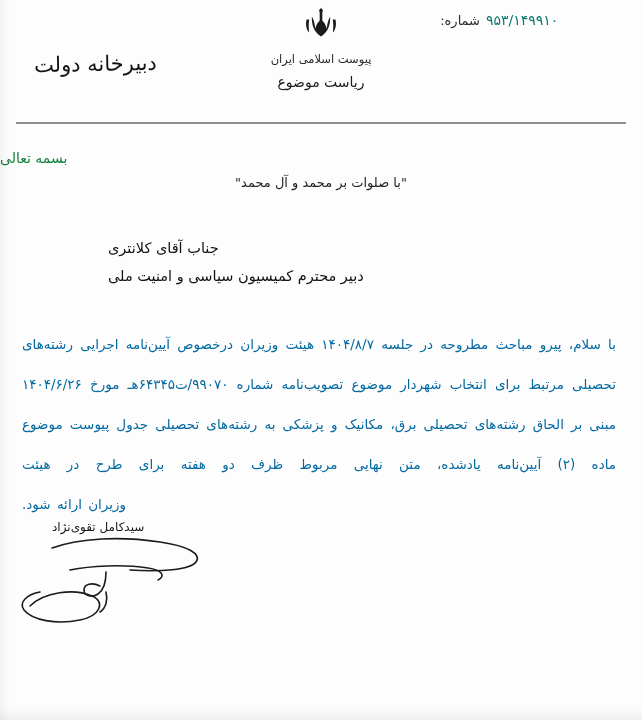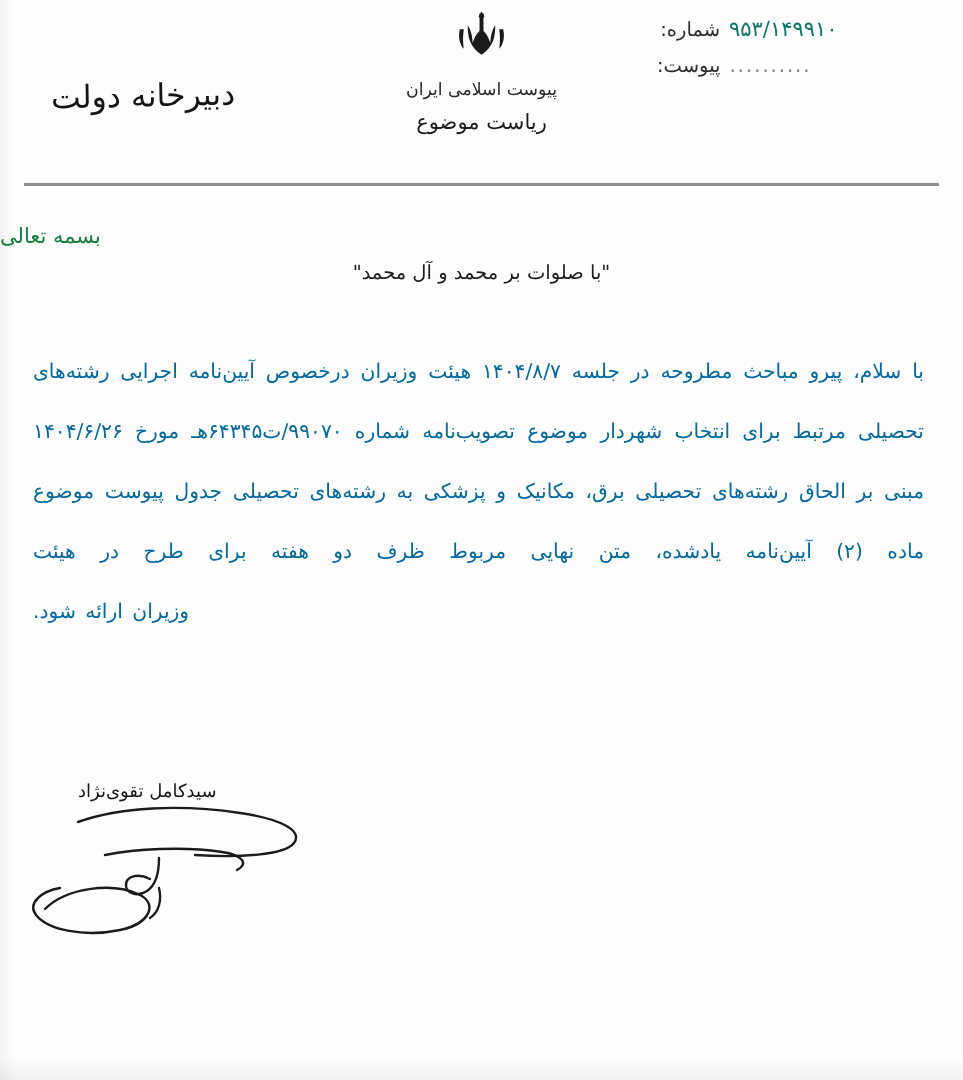--- a/index.html
+++ b/index.html
@@ -214,24 +214,20 @@
 <body>
 
 <div class="page">
 
   <div class="letterhead">
 
     <div class="ref-block">
       <div class="ref-row">
         <span class="ref-label">شماره:</span>
         <span class="ref-value">۹۵۳/۱۴۹۹۱۰</span>
-      </div>
-      <div class="ref-row empty">
-        <span class="ref-label">پیوست:</span>
-        <span class="ref-value">..........</span>
       </div>
     </div>
 
     <div class="emblem-wrap">
       <svg class="emblem" viewBox="0 0 64 60" aria-hidden="true">
         <g fill="#1a1a1a">
           <path d="M30 4 h4 v20 h-4 z"></path>
           <path d="M32 2 l3 5 -3 4 -3 -4 z"></path>
           <path d="M18 16 c0 12 2 22 14 30 12 -8 14 -18 14 -30 -3 4 -5 12 -5 18 -2 -6 -4 -10 -9 -14 -5 4 -7 8 -9 14 0 -6 -2 -14 -5 -18 z"></path>
           <path d="M10 20 c-2 8 0 16 4 20 -1 -7 -1 -13 0 -20 z"></path>
@@ -244,20 +240,24 @@
 
     <div class="dept-title">دبیرخانه دولت</div>
   </div>
 
   <div class="header-rule"></div>
 
   <div class="body-area">
     <div class="basmalah">بسمه تعالی</div>
     <div class="salavat">"با صلوات بر محمد و آل محمد"</div>
 
+    <div class="addressee">
+      <div class="ln1">جناب آقای کلانتری</div>
+      <div class="ln2">دبیر محترم کمیسیون سیاسی و امنیت ملی</div>
+    </div>
 
     <div class="letter-body">
       <p>با سلام، پیرو مباحث مطروحه در جلسه ۱۴۰۴/۸/۷ هیئت وزیران درخصوص آیین‌نامه اجرایی رشته‌های تحصیلی مرتبط برای انتخاب شهردار موضوع تصویب‌نامه شماره ۹۹۰۷۰/ت۶۴۳۴۵هـ مورخ ۱۴۰۴/۶/۲۶ مبنی بر الحاق رشته‌های تحصیلی برق، مکانیک و پزشکی به رشته‌های تحصیلی جدول پیوست موضوع ماده (۲) آیین‌نامه یادشده، متن نهایی مربوط ظرف دو هفته برای طرح در هیئت</p>
       <p class="last">وزیران ارائه شود.</p>
     </div>
   </div>
 
   <div class="sign-area">
     <div class="signer-name">سیدکامل تقوی‌نژاد</div>
     <svg class="signature-svg" viewBox="0 0 230 110" aria-hidden="true">

